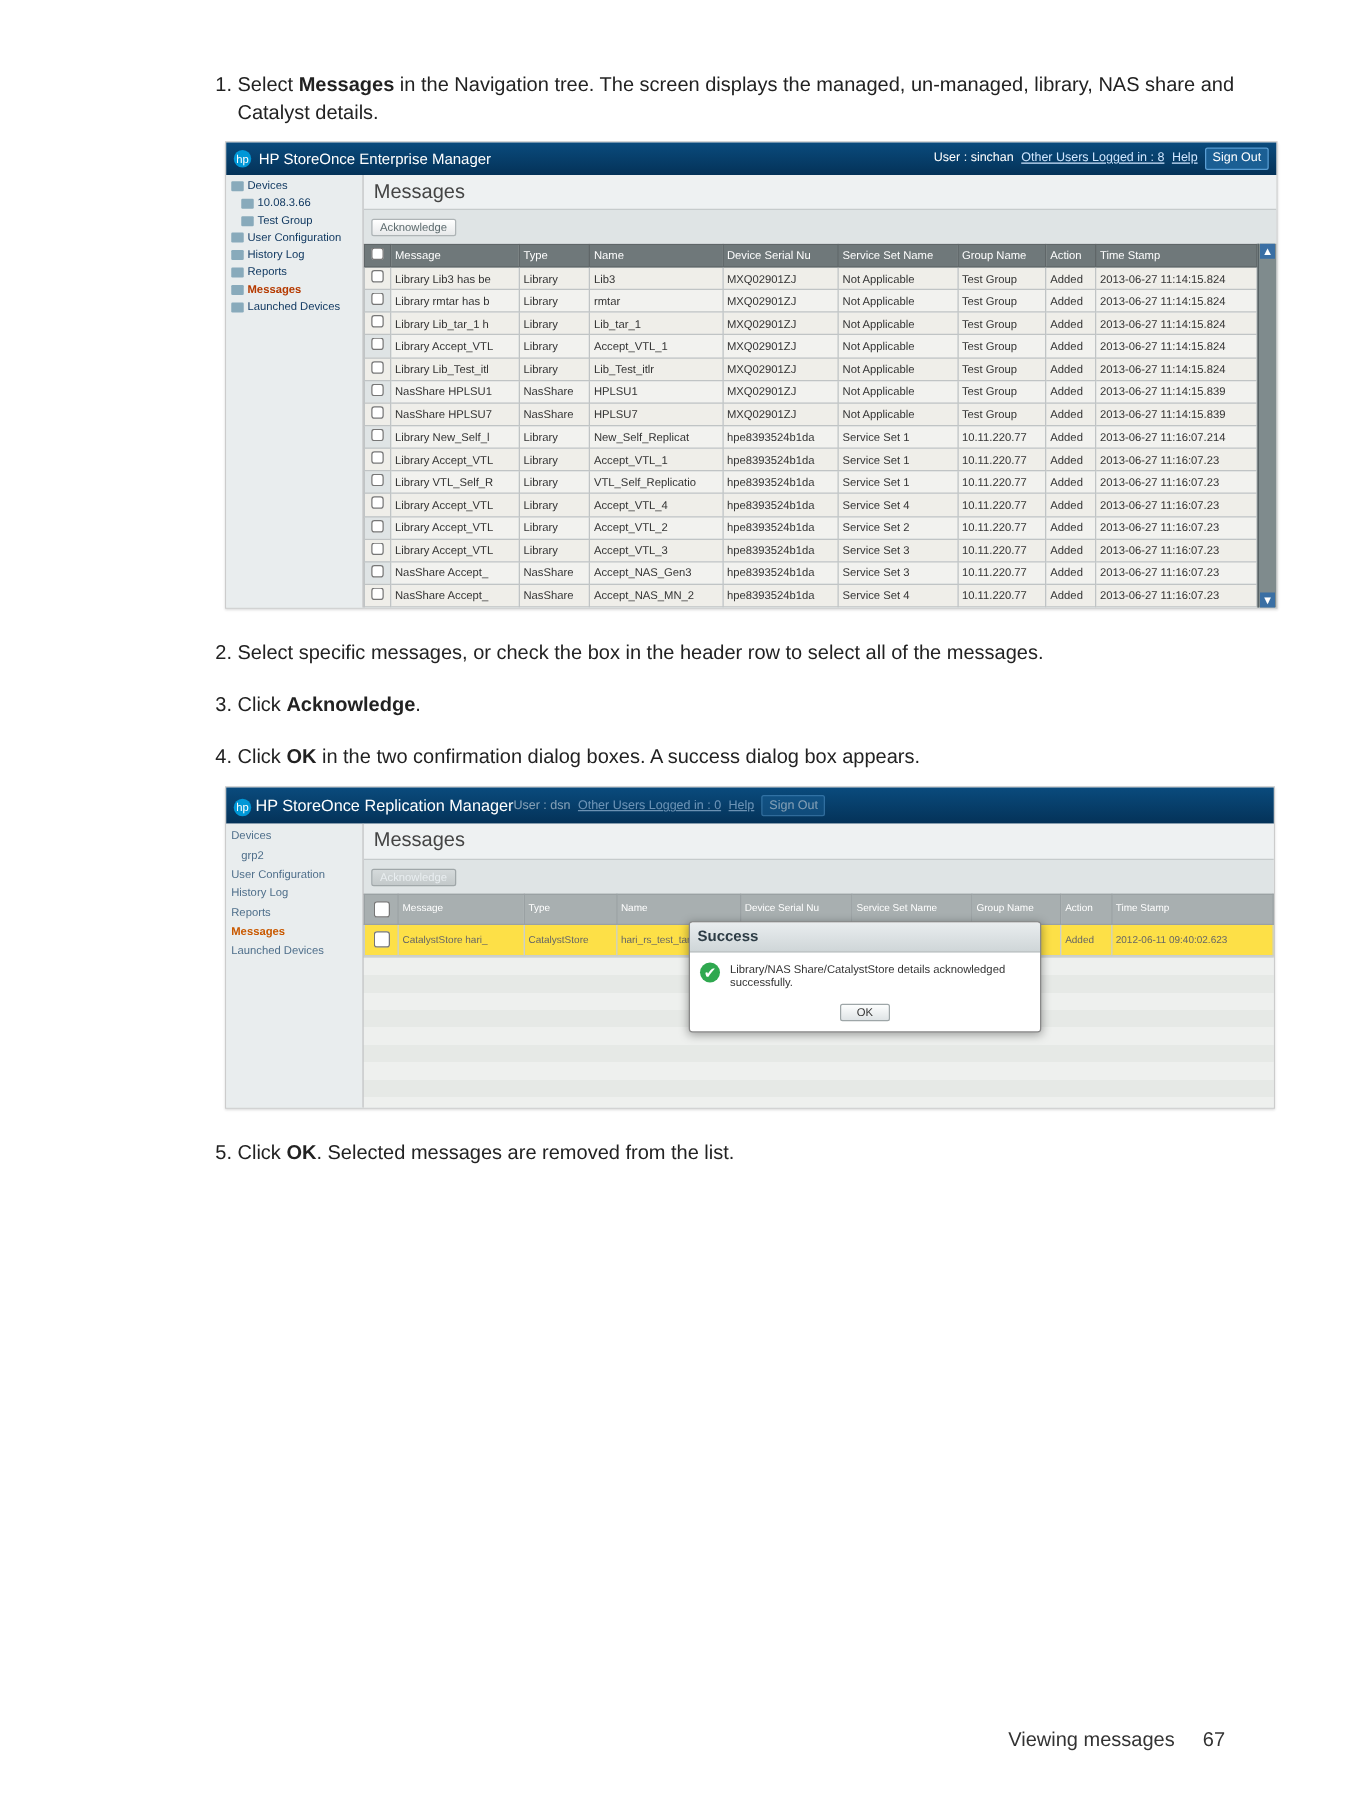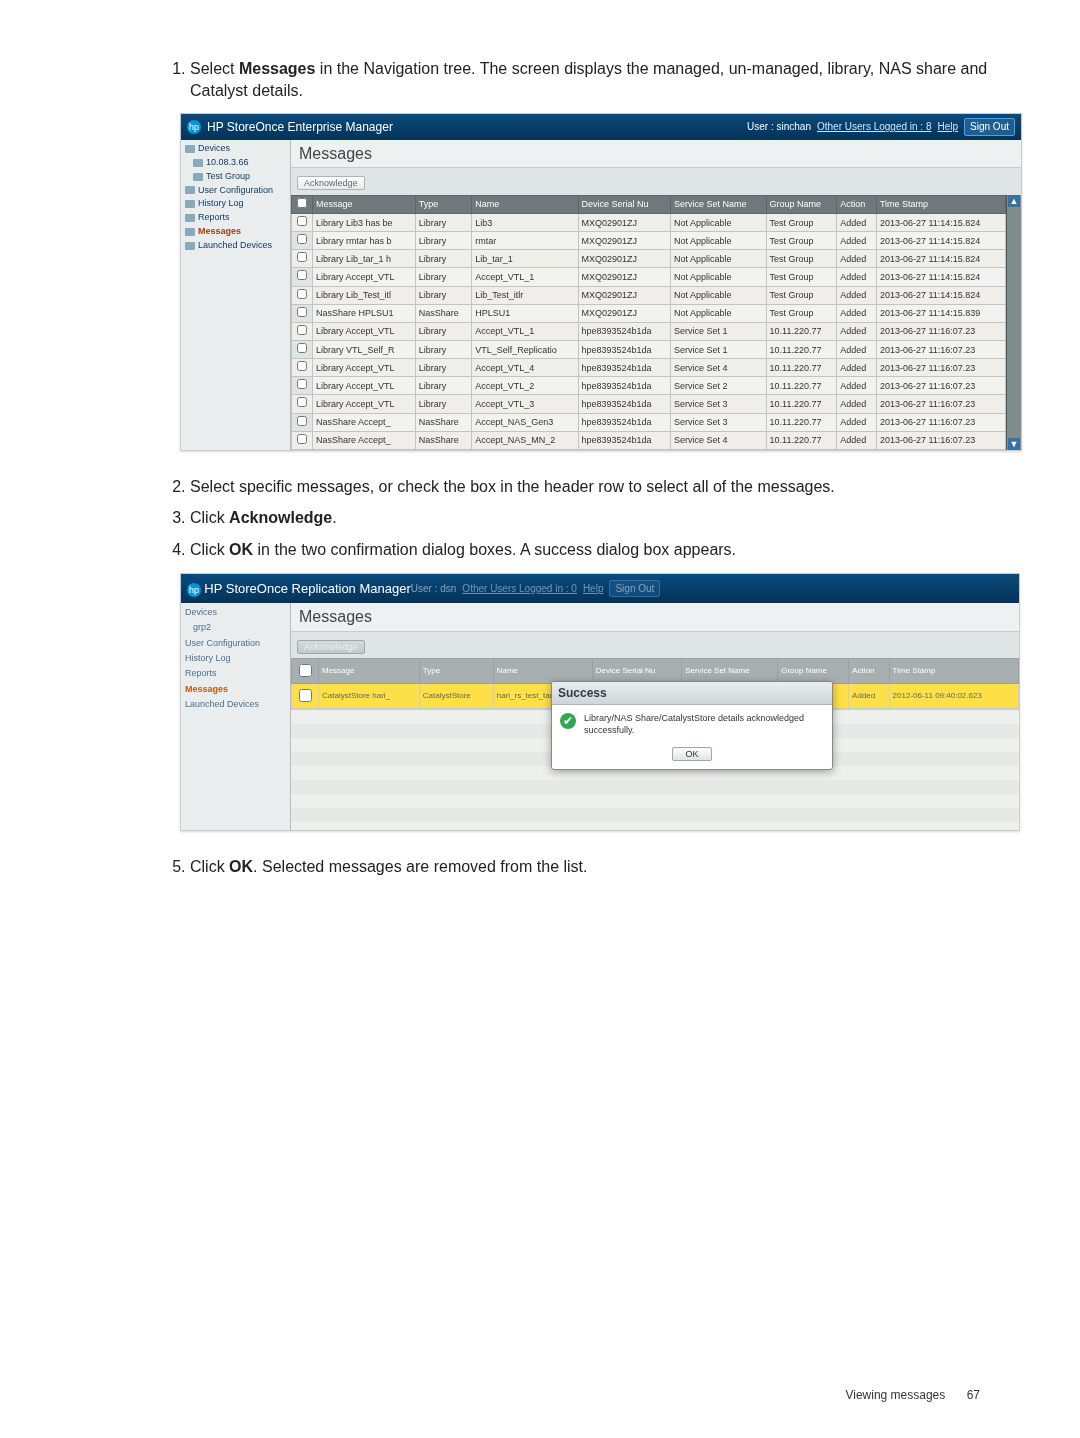--- a/index.html
+++ b/index.html
@@ -1,19 +1,19 @@
 <!DOCTYPE html>
 <html><head>
 <meta charset="utf-8">
 <style>
   html,body{margin:0;padding:0;font-family:Arial,Helvetica,sans-serif;font-size:16px;color:#222;background:#fff}
   body{width:1080px;min-height:1438px;position:relative;}
   .page{padding:58px 90px 0 150px;}
   ol{margin:0;padding:0;list-style-position:outside;padding-left:40px}
-  ol>li{margin-bottom:10px;line-height:1.35}
+  ol>li{margin-bottom:20px;line-height:1.35}
   .bold{font-weight:bold}
   .figure{margin:12px 0 25px -10px;border:1px solid #ccc;background:#e9edee;width:840px;box-shadow:0 1px 2px rgba(0,0,0,.15);}
   .figure2{margin:12px 0 25px -10px;border:1px solid #ccc;background:#e9edee;width:838px;box-shadow:0 1px 2px rgba(0,0,0,.15);}
   
   .titlebar1{background:#003a66;background:linear-gradient(#0a4b7d,#043258);color:#fff;font-size:12px;padding:4px 6px;display:flex;align-items:center;justify-content:space-between}
   .titlebar1 .app{display:flex;align-items:center;gap:6px}
   .hp-circle{width:14px;height:14px;border-radius:50%;background:#0097d7;display:inline-flex;align-items:center;justify-content:center;font-size:9px;color:#fff}
   .topbar-right{font-size:10px;display:flex;gap:6px;align-items:center}
   .topbar-right .link{color:#cfe6ff;text-decoration:underline}
   .signout{background:#1b5f94;border:1px solid #5a9ed4;color:#fff;padding:1px 5px;border-radius:2px;font-size:10px}
@@ -51,21 +51,21 @@
   .stripes{height:120px;background:repeating-linear-gradient(#eef0ee,#eef0ee 14px,#e6e9e6 14px,#e6e9e6 28px);border-top:1px solid #c9cecd;}
   .dialog{position:absolute;left:260px;top:78px;width:280px;background:#fff;border:1px solid #888;border-radius:3px;box-shadow:0 2px 8px rgba(0,0,0,.35);overflow:hidden}
   .dlg-hd{background:linear-gradient(#e9edef,#cfd6d8);font-size:12px;font-weight:bold;color:#2d3c45;padding:3px 6px;border-bottom:1px solid #aeb5b7}
   .dlg-body{padding:8px 8px 6px 8px;display:flex;gap:8px;align-items:flex-start}
   .info-ico{width:16px;height:16px;border-radius:50%;background:#2fa84f;color:#fff;font-size:12px;display:inline-flex;align-items:center;justify-content:center;flex:none}
   .dlg-text{font-size:9px;color:#333;line-height:1.3}
   .dlg-foot{display:flex;justify-content:center;padding:4px 0 8px 0}
   .okbtn{background:linear-gradient(#fdfefe,#dfe4e6);border:1px solid #9ea6a8;border-radius:2px;font-size:9px;padding:1px 12px;color:#333}
   .ackbtn2{background:linear-gradient(#d5dadb,#c3c9ca);border:1px solid #a0a7a9;border-radius:2px;font-size:9px;padding:1px 6px;color:#e9eef0}
   
-  .footer{position:absolute;bottom:36px;right:100px;font-size:12px;color:#333}
+  .footer{position:absolute;bottom:36px;right:100px;font-size:16px;color:#333}
   .pageno{display:inline-block;margin-left:18px}
 
   
   .navtree2 .row{color:#4f6f8b;white-space:nowrap;padding:0 2px}
   .navtree2 .sel{color:#c95900;font-weight:bold}
 </style>
 </head>
 <body>
 
 <div class="page">
@@ -202,20 +202,42 @@
                       <tr>
                         <td class="cb"><input type="checkbox" style=""></td>
                         <td>NasShare HPLSU1</td>
                         <td>NasShare</td>
                         <td>HPLSU1</td>
                         <td>MXQ02901ZJ</td>
                         <td>Not Applicable</td>
                         <td>Test Group</td>
                         <td>Added</td>
                         <td>2013-06-27 11:14:15.839</td>
+                      </tr>
+                      <tr>
+                        <td class="cb"><input type="checkbox" style=""></td>
+                        <td>NasShare HPLSU7</td>
+                        <td>NasShare</td>
+                        <td>HPLSU7</td>
+                        <td>MXQ02901ZJ</td>
+                        <td>Not Applicable</td>
+                        <td>Test Group</td>
+                        <td>Added</td>
+                        <td>2013-06-27 11:14:15.839</td>
+                      </tr>
+                      <tr>
+                        <td class="cb"><input type="checkbox" style=""></td>
+                        <td>Library New_Self_l</td>
+                        <td>Library</td>
+                        <td>New_Self_Replicat</td>
+                        <td>hpe8393524b1da</td>
+                        <td>Service Set 1</td>
+                        <td>10.11.220.77</td>
+                        <td>Added</td>
+                        <td>2013-06-27 11:16:07.214</td>
                       </tr>
                       <tr>
                         <td class="cb"><input type="checkbox" style=""></td>
                         <td>Library Accept_VTL</td>
                         <td>Library</td>
                         <td>Accept_VTL_1</td>
                         <td>hpe8393524b1da</td>
                         <td>Service Set 1</td>
                         <td>10.11.220.77</td>
                         <td>Added</td>

